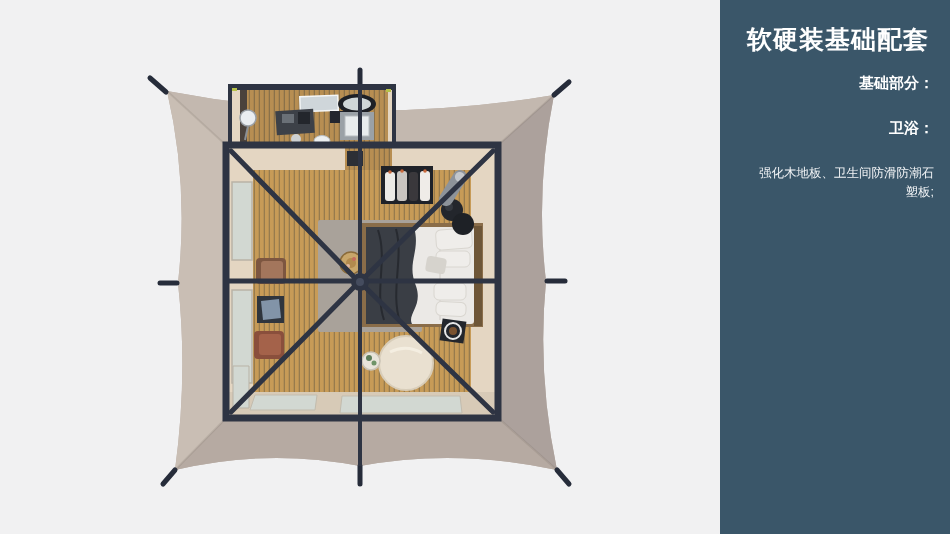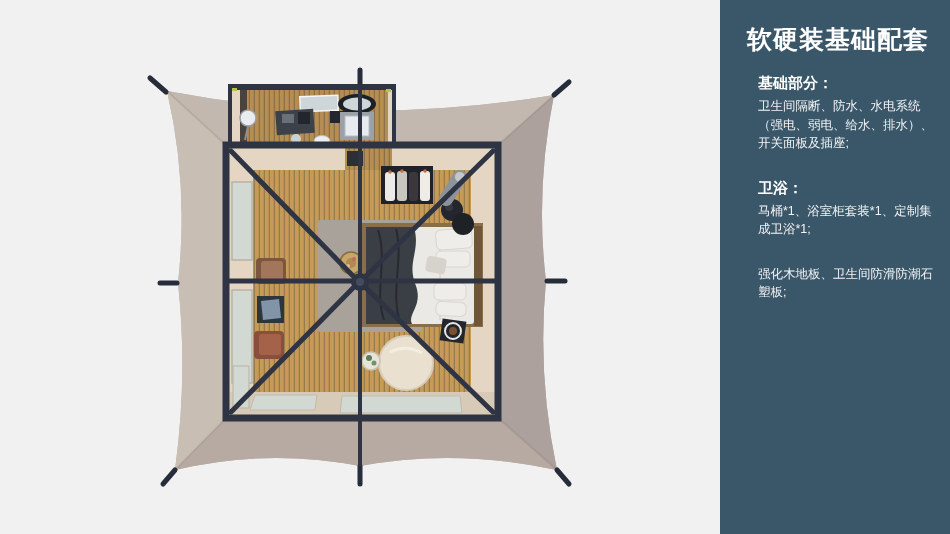--- a/index.html
+++ b/index.html
@@ -20,21 +20,21 @@
   .stage{position:relative;width:720px;height:534px;background:var(--background);}
   .stage svg{display:block;width:720px;height:534px;}
   .sidebar{
     width:230px;height:534px;background:var(--sidebar-bg);color:var(--sidebar-text);
     padding:23px 16px 0 38px;
   }
   .panel-title{
     font-size:25px;font-weight:bold;letter-spacing:1px;text-align:center;
     margin-left:-16px;margin-bottom:18px;white-space:nowrap;
   }
-  .section{margin-bottom:26px;}
+  .section{margin-bottom:26px;text-align:right;}
   .section-heading{font-size:15px;font-weight:bold;margin-bottom:4px;}
   .section-body{font-size:12.5px;line-height:1.48;color:#f2f4f6;}
 </style>
 </head>
 <body>
 
 <div class="stage">
   <svg viewBox="0 0 720 534" xmlns="http://www.w3.org/2000/svg">
     <defs>
       <pattern id="wood" width="5" height="10" patternUnits="userSpaceOnUse">
@@ -212,26 +212,24 @@
       <circle cx="360" cy="282" r="4" fill="#454c5e"></circle>
     </g>
   </svg>
 </div>
 
 <div class="sidebar">
   <div class="panel-title">软硬装基础配套</div>
 
   <div class="section">
     <div class="section-heading">基础部分：</div>
-    <div class="section-body">卫生间隔断、防水、水电系统（强电、弱电、给水、排水）、开关面板及插座;</div>
   </div>
 
 
 
   <div class="section">
     <div class="section-heading">卫浴：</div>
-    <div class="section-body">马桶*1、浴室柜套装*1、定制集成卫浴*1;</div>
   </div>
 
   <div class="section">
     <div class="section-body">强化木地板、卫生间防滑防潮石塑板;</div>
   </div>
 </div>
 
 </body></html>

